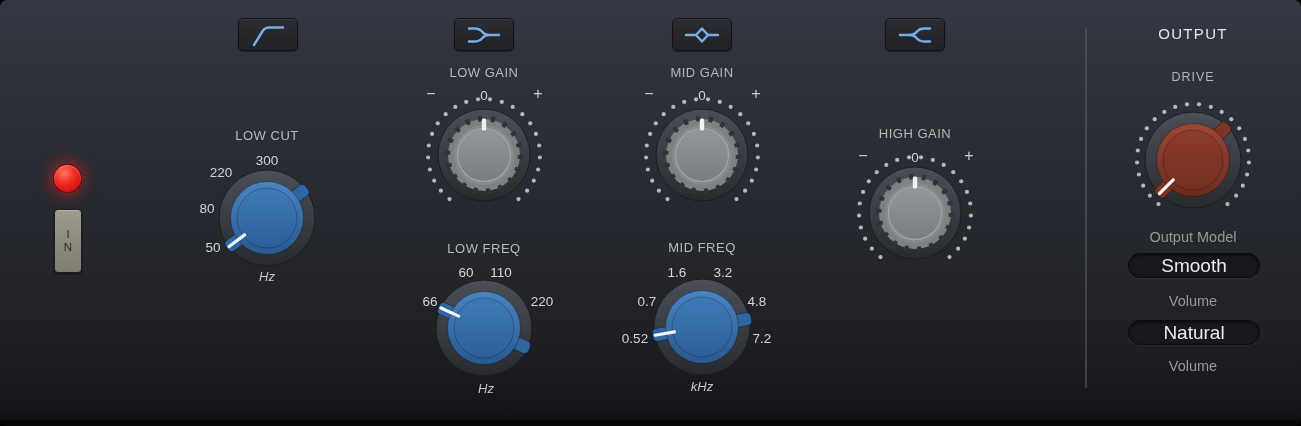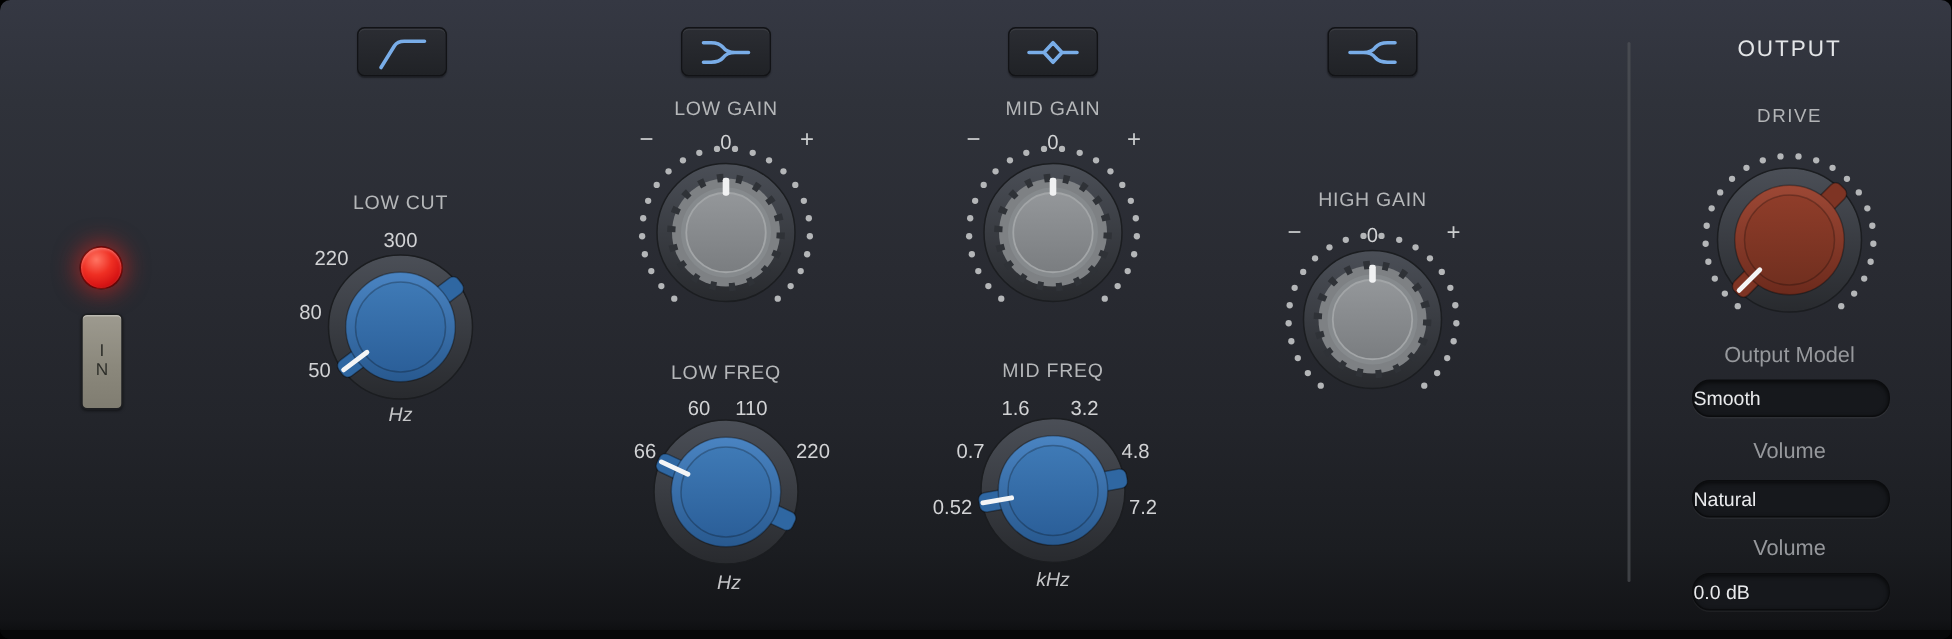--- a/index.html
+++ b/index.html
@@ -24,21 +24,21 @@
   #led{position:absolute;left:53px;top:164px;width:27px;height:27px;border-radius:50%;
     background:radial-gradient(circle at 38% 30%,#ff7563 0%,#ef2f23 40%,#d71414 70%,#8f0d0d 100%);
     border:1px solid rgba(70,0,0,.7);box-shadow:0 0 14px 3px rgba(235,35,30,.5),inset 0 1px 2px rgba(255,255,255,.35);}
   #in-button{position:absolute;left:54px;top:209px;width:28px;height:64px;border-radius:4px;
     background:linear-gradient(180deg,#9d9a8f 0%,#8b887c 55%,#807d71 100%);
     border:1px solid #1d1e20;box-shadow:inset 0 1px 0 rgba(255,255,255,.3),0 1px 2px rgba(0,0,0,.5);
     display:flex;flex-direction:column;align-items:center;justify-content:center;cursor:pointer;
     color:#2e2f2a;font-size:11.5px;line-height:13px;letter-spacing:0;}
   .pill{position:absolute;width:130px;height:23px;border-radius:12px;background:#16181c;
     border:1px solid #0b0c0e;box-shadow:inset 0 1px 3px rgba(0,0,0,.65),0 1px 0 rgba(255,255,255,.05);
-    display:flex;align-items:center;justify-content:flex-start;color:#e9eaec;font-size:13px;cursor:pointer;}
+    display:flex;align-items:center;justify-content:center;color:#e9eaec;font-size:19px;cursor:pointer;}
   #divider{position:absolute;left:1085px;top:28px;width:2px;height:360px;background:#53565b;opacity:.65;border-radius:1px;}
 </style>
 </head>
 <body>
 
 <div id="panel">
 
   <svg width="0" height="0" style="position:absolute">
     <defs>
       <linearGradient id="gBase" x1="0" y1="0" x2="0" y2="1">
@@ -309,18 +309,15 @@
   <div class="pill" style="left:1128px;top:253px">
     <span>Smooth</span>
   </div>
 
   <span class="row-label" style="left:1193px;top:301px">Volume</span>
   <div class="pill" style="left:1128px;top:320px">
     <span>Natural</span>
   </div>
 
   <span class="row-label" style="left:1193px;top:366px">Volume</span>
-  <div class="pill" style="left:1128px;top:382px">
-    <span>0.0 dB</span>
-  </div>
 
   <div id="bottom-bar"></div>
 </div>
 
 </body></html>

